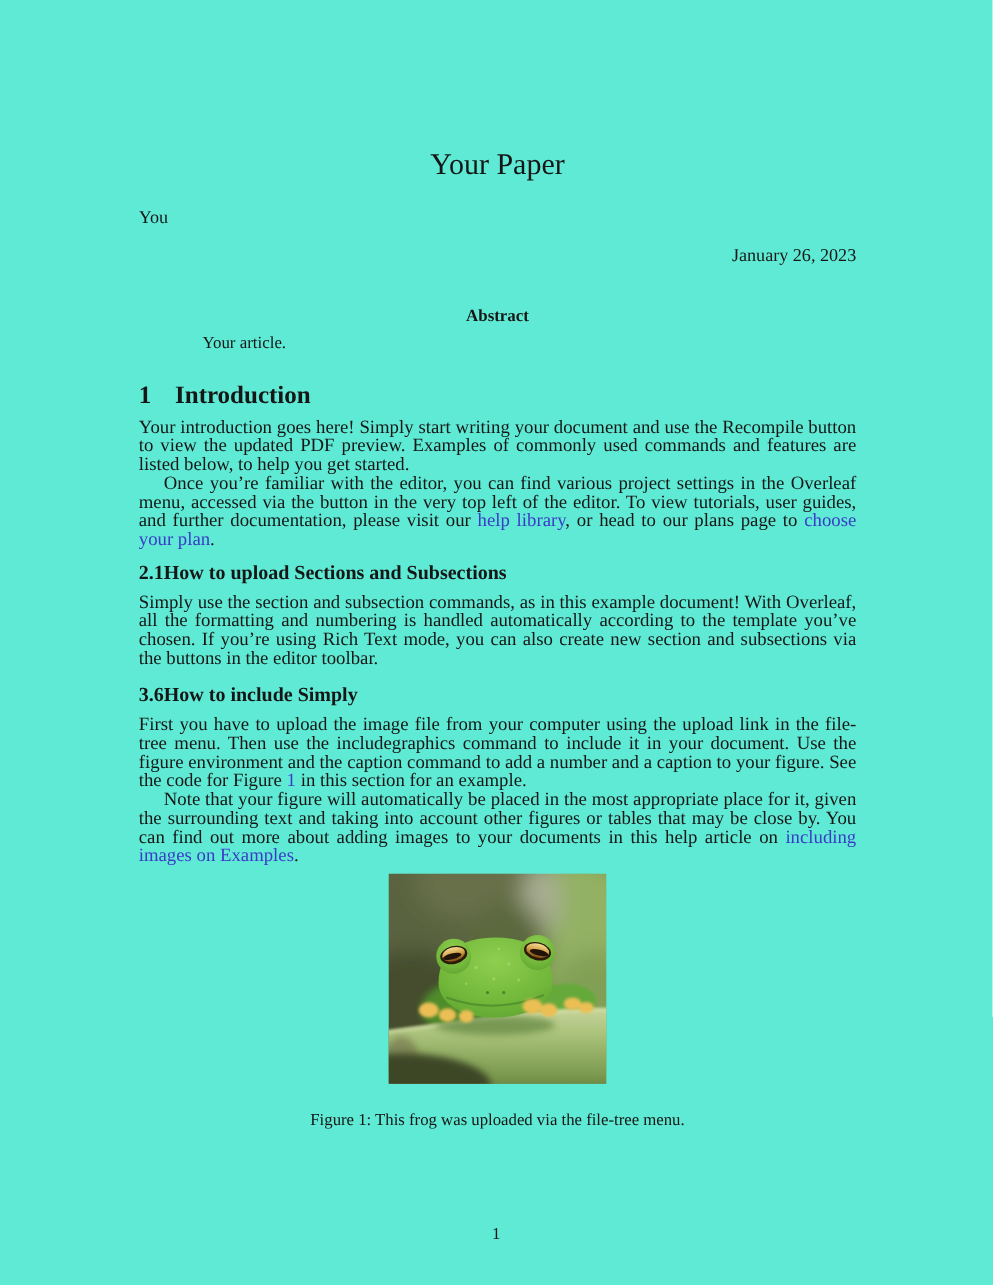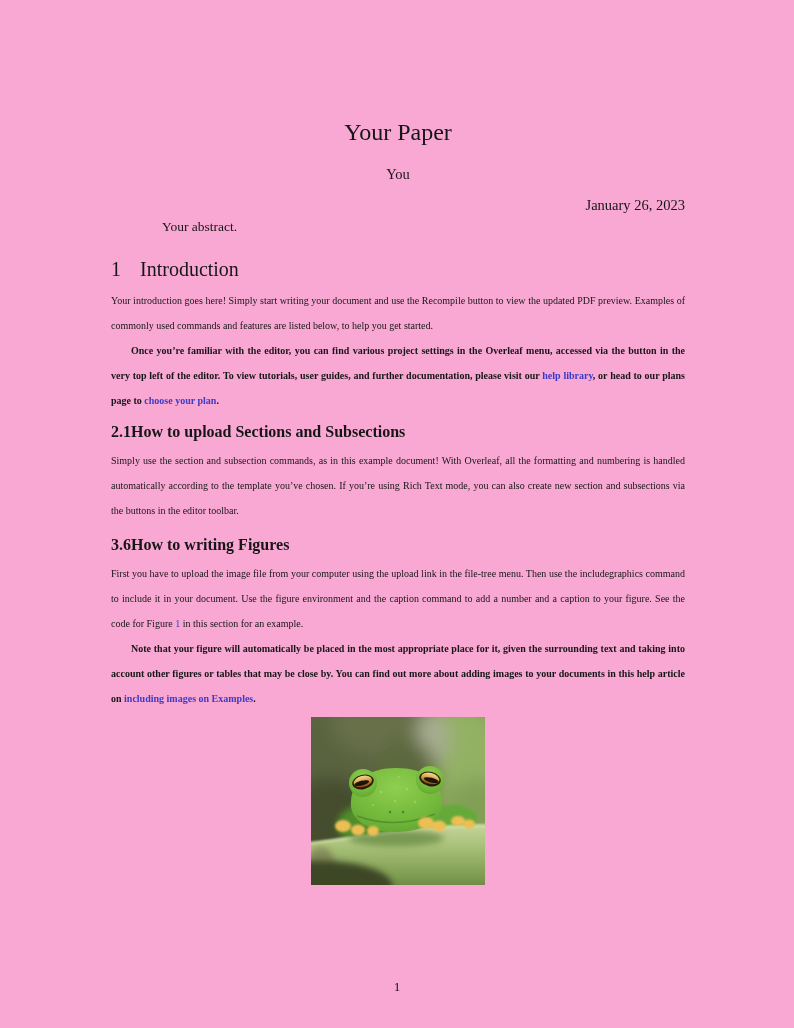--- a/index.html
+++ b/index.html
@@ -1,39 +1,39 @@
 <!DOCTYPE html>
 <html><head>
 <meta charset="utf-8">
 <style>
   html,body { margin:0; padding:0; background:#ffffff; }
   .page {
     position:relative;
     width:794px; height:1028px;
-    background:#f9a8d4;
+    background:#5eead4;
     color:#161616;
     font-family:"Liberation Serif", serif;
     overflow:hidden;
   }
   .content {
     position:absolute;
     left:111px; top:0;
     width:574px;
   }
   .title {
     padding-top:118px;
     font-size:24px;
     font-weight:400;
     text-align:center;
     line-height:28px;
   }
   .author {
     margin-top:20px;
     font-size:14.5px;
-    text-align:center;
+    text-align:left;
     line-height:17px;
   }
   .date {
     margin-top:14px;
     font-size:14.5px;
     text-align:right;
     line-height:17px;
   }
   .abstract-heading {
     margin-top:31px;
@@ -44,38 +44,38 @@
   }
   .abstract-text {
     margin:4px 40px 0 31px;
     font-size:13.5px;
     line-height:18px;
     text-indent:20px;
   }
   .sec {
     margin-top:21px;
     font-size:20px;
-    font-weight:normal;
+    font-weight:bold;
     line-height:24px;
   }
   .sec .sec-num { display:inline-block; margin-right:19px; }
   .subsec {
     margin-top:9px;
     font-size:16px;
     font-weight:bold;
     line-height:19px;
   }
   .subsec .sec-num { display:inline-block; margin-right:0; }
   .para {
     margin-top:6px;
-    font-size:10px;
-    line-height:25px;
+    font-size:15px;
+    line-height:15px;
     text-align:justify;
   }
-  .para.cont { margin-top:0; text-indent:20px;font-weight:bold; }
+  .para.cont { margin-top:0; text-indent:20px; }
   .para.first-after-h { margin-top:7px; }
   a.doclink { color:#3b3bc8; text-decoration:none; cursor:pointer; }
   .figure-block {
     margin-top:6px;
     text-align:center;
   }
   .figure-image {
     display:inline-block;
     width:174px; height:168px;
     line-height:0;
@@ -98,36 +98,37 @@
 </head>
 <body>
 
 <div class="page">
   <div class="content">
 
     <div class="title">Your Paper</div>
     <div class="author">You</div>
     <div class="date">January 26, 2023</div>
 
-    <div class="abstract-text">Your abstract.</div>
+    <div class="abstract-heading">Abstract</div>
+    <div class="abstract-text">Your article.</div>
 
     <div class="sec">
       <span class="sec-num">1</span><span>Introduction</span>
     </div>
     <div class="para first-after-h">Your introduction goes here! Simply start writing your document and use the Recompile button to view the updated PDF preview. Examples of commonly used commands and features are listed below, to help you get started.</div>
     <div class="para cont"><span>Once you’re familiar with the editor, you can find various project settings in the Overleaf menu, accessed via the button in the very top left of the editor. To view tutorials, user guides, and further documentation, please visit our </span><a class="doclink">help library</a><span>, or head to our plans page to </span><a class="doclink">choose your plan</a><span>.</span></div>
 
 
     <div class="subsec">
       <span class="sec-num">2.1</span><span>How to upload Sections and Subsections</span>
     </div>
     <div class="para first-after-h">Simply use the section and subsection commands, as in this example document! With Overleaf, all the formatting and numbering is handled automatically according to the template you’ve chosen. If you’re using Rich Text mode, you can also create new section and subsections via the buttons in the editor toolbar.</div>
 
     <div class="subsec" style="margin-top:12px;">
-      <span class="sec-num">3.6</span><span>How to writing Figures</span>
+      <span class="sec-num">3.6</span><span>How to include Simply</span>
     </div>
     <div class="para first-after-h"><span>First you have to upload the image file from your computer using the upload link in the file-tree menu. Then use the includegraphics command to include it in your document. Use the figure environment and the caption command to add a number and a caption to your figure. See the code for Figure </span><a class="doclink">1</a><span> in this section for an example.</span></div>
     <div class="para cont"><span>Note that your figure will automatically be placed in the most appropriate place for it, given the surrounding text and taking into account other figures or tables that may be close by. You can find out more about adding images to your documents in this help article on </span><a class="doclink">including images on Examples</a><span>.</span></div>
 
     <div class="figure-block">
       <span class="figure-image">
         <svg viewBox="0 0 174 168" width="174" height="168" role="img" aria-label="frog photo">
           <defs>
             <clipPath id="imgclip">
                 <rect x="0" y="0" width="174" height="168"></rect>
@@ -205,18 +206,19 @@
               <ellipse cx="47" cy="113" rx="7" ry="5.5"></ellipse>
               <ellipse cx="62" cy="114" rx="6" ry="5"></ellipse>
               <ellipse cx="115" cy="106" rx="8" ry="6"></ellipse>
               <ellipse cx="128" cy="109" rx="7" ry="5.5"></ellipse>
               <ellipse cx="147" cy="104" rx="7" ry="5"></ellipse>
               <ellipse cx="158" cy="107" rx="6" ry="4.5"></ellipse>
             </g>
           </g>
         </svg>
       </span>
+      <div class="figure-caption">Figure 1: This frog was uploaded via the file-tree menu.</div>
     </div>
 
   </div>
 
   <div class="page-number">1</div>
 </div>
 
 </body></html>

